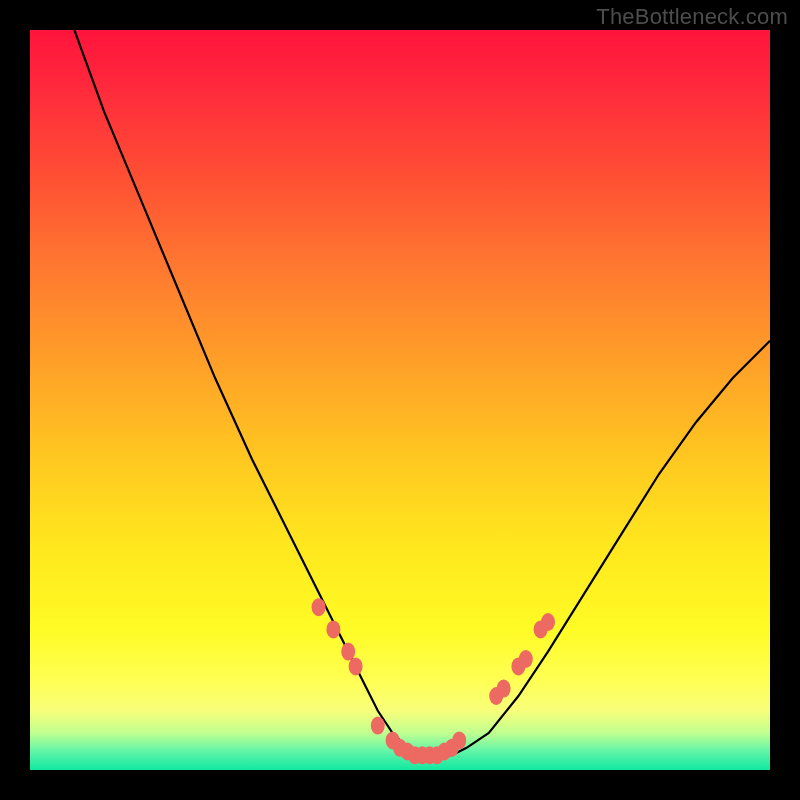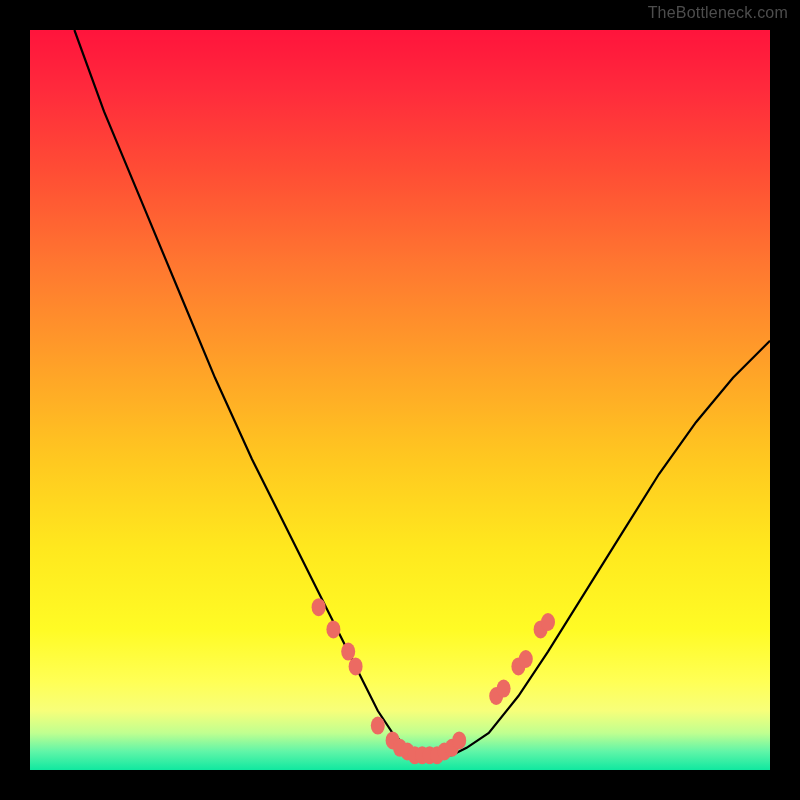--- a/index.html
+++ b/index.html
@@ -48,21 +48,21 @@
   }
   .curve {
     position: absolute;
     inset: 0;
   }
   .watermark {
     position: absolute;
     top: 4px;
     right: 12px;
     color: #4d4d4d;
-    font-size: 16px;
+    font-size: 22px;
     font-weight: 500;
     letter-spacing: 0.2px;
   }
 </style>
 </head>
 <body>
 
 <div class="frame">
 
   <div class="plot-area">

